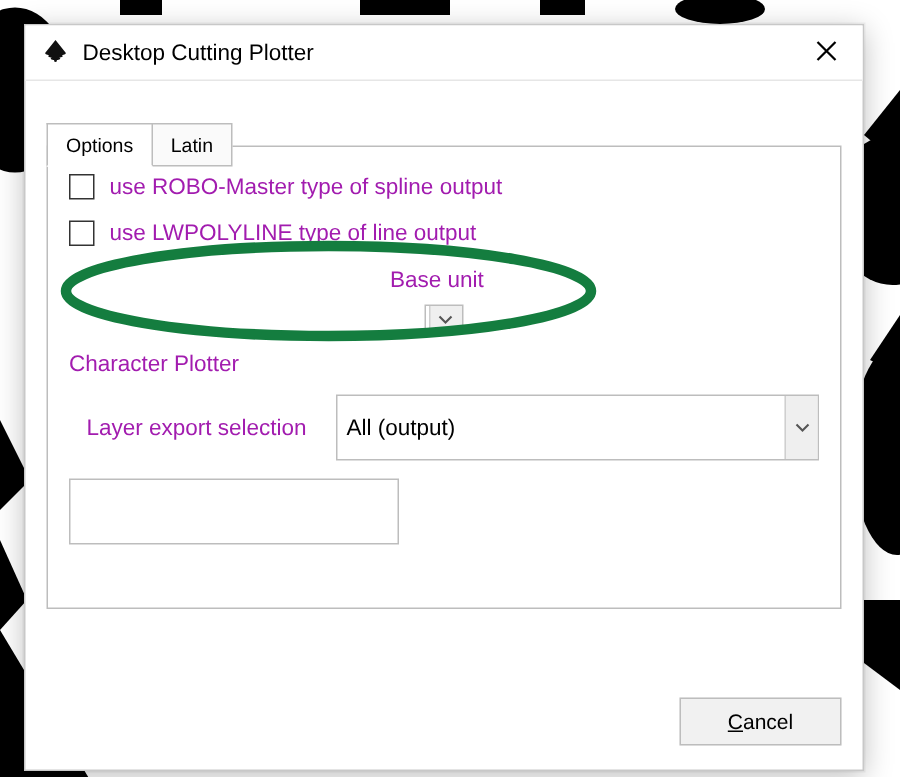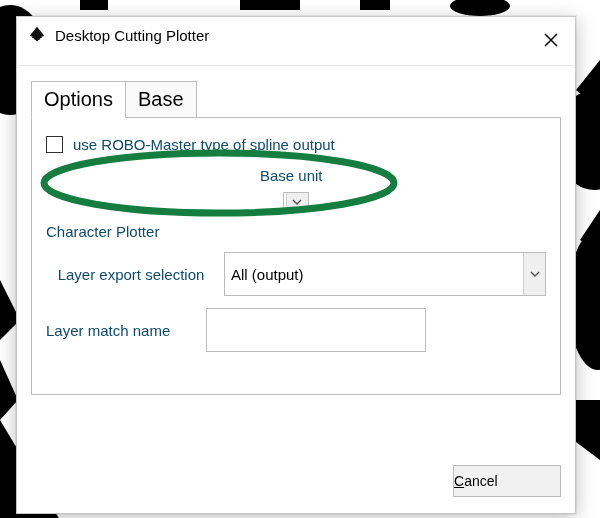--- a/index.html
+++ b/index.html
@@ -27,21 +27,21 @@
     height: 498px;
     background: #fff;
     border: 1px solid #c8c8c8;
     box-shadow: 0 4px 18px rgba(0,0,0,0.25), 0 0 0 1px rgba(0,0,0,0.05);
     display: flex;
     flex-direction: column;
   }
   .titlebar {
     position: relative;
     background: #fff;
-    padding: 8px 8px 20px 10px;
+    padding: 8px 8px 8px 10px;
     display: flex;
     align-items: center;
     gap: 8px;
     border-bottom: 1px solid #e6e6e6;
   }
   .titlebar .title {
     font-size: 15px;
     color: #000;
   }
   .close-btn {
@@ -66,25 +66,25 @@
   }
   .tabbar {
     display: flex;
     position: relative;
     z-index: 2;
   }
   .tab {
     padding: 6px 12px;
     border: 1px solid #bdbdbd;
     background: #fafafa;
-    font-size: 20px;
+    font-size: 13px;
     color: #000;
     margin-right: -1px;
     position: relative;
-    top: 1px;
+    top: 14px;
     cursor: pointer;
   }
   .tab.active {
     background: #fff;
     border-bottom: 1px solid #fff;
     z-index: 3;
   }
   .tabpanel {
     border: 1px solid #bdbdbd;
     padding: 18px 14px 30px 14px;
@@ -93,21 +93,21 @@
     position: relative;
     z-index: 1;
   }
 
   .row { display: flex; align-items: center; margin-bottom: 12px; }
   .row.check { margin-bottom: 14px; }
   .row.check label { display: flex; align-items: center; gap: 10px; font-size: 15px; }
   .chk {
     width: 17px; height: 17px; border: 1.5px solid #333; background: #fff; display: inline-block;
   }
-  .row .lbl { font-size: 15px; color: #0c4a6e; }
+  .row .lbl { font-size: 15px; color: #a21caf; }
 
   .row.field { gap: 8px; }
   .row.field .lbl { width: auto; }
   .row.field.base .lbl { width: 72px; }
   .row.field.charenc .lbl { width: 152px; }
   .row.field.layersel .lbl { width: 170px; text-align: center; }
   .row.field.layermatch .lbl { width: 152px; }
 
   .combo, .txt {
     flex: 1;
@@ -135,21 +135,21 @@
     gap: 14px;
     padding: 14px 14px 16px 14px;
   }
   .btn {
     min-width: 108px;
     height: 32px;
     border: 1px solid #bdbdbd;
     background: #f1f1f1;
     display: flex;
     align-items: center;
-    justify-content: flex-start;
+    justify-content: center;
     font-size: 14px;
     cursor: pointer;
   }
   .btn .ul { text-decoration: underline; }
 
   .app-icon svg { width: 20px; height: 20px; display: block; }
 
   .annot {
     position: absolute;
     pointer-events: none;
@@ -197,33 +197,39 @@
       </span>
     </div>
   </div>
 
   <div class="body">
     <div class="tabbar">
       <div class="tab active">
         <span>Options</span>
       </div>
       <div class="tab">
-        <span>Base</span>
+        <span>Latin</span>
       </div>
     </div>
 
     <div class="tabpanel">
 
       <div class="row check">
         <label>
           <span class="chk"></span>
           <span class="lbl">use ROBO-Master type of spline output</span>
         </label>
       </div>
 
+      <div class="row check">
+        <label>
+          <span class="chk"></span>
+          <span class="lbl">use LWPOLYLINE type of line output</span>
+        </label>
+      </div>
 
       <div class="row field base" style="position:relative;flex-direction:column;">
         <span class="lbl">Base unit</span>
         <div class="combo">
           <span class="val">in</span>
           <span class="arrow">
             <svg viewBox="0 0 10 6">
                 <path d="M1 1 L5 5 L9 1" stroke="#555" stroke-width="1.4" fill="none"></path>
               </svg>
           </span>
@@ -245,21 +251,20 @@
           <span class="val">All (output)</span>
           <span class="arrow">
             <svg viewBox="0 0 10 6">
                 <path d="M1 1 L5 5 L9 1" stroke="#555" stroke-width="1.4" fill="none"></path>
               </svg>
           </span>
         </div>
       </div>
 
       <div class="row field layermatch">
-        <span class="lbl">Layer match name</span>
         <div class="txt short">
           <span></span>
         </div>
       </div>
 
     </div>
   </div>
 
   <div class="footer">
     <div class="btn">

